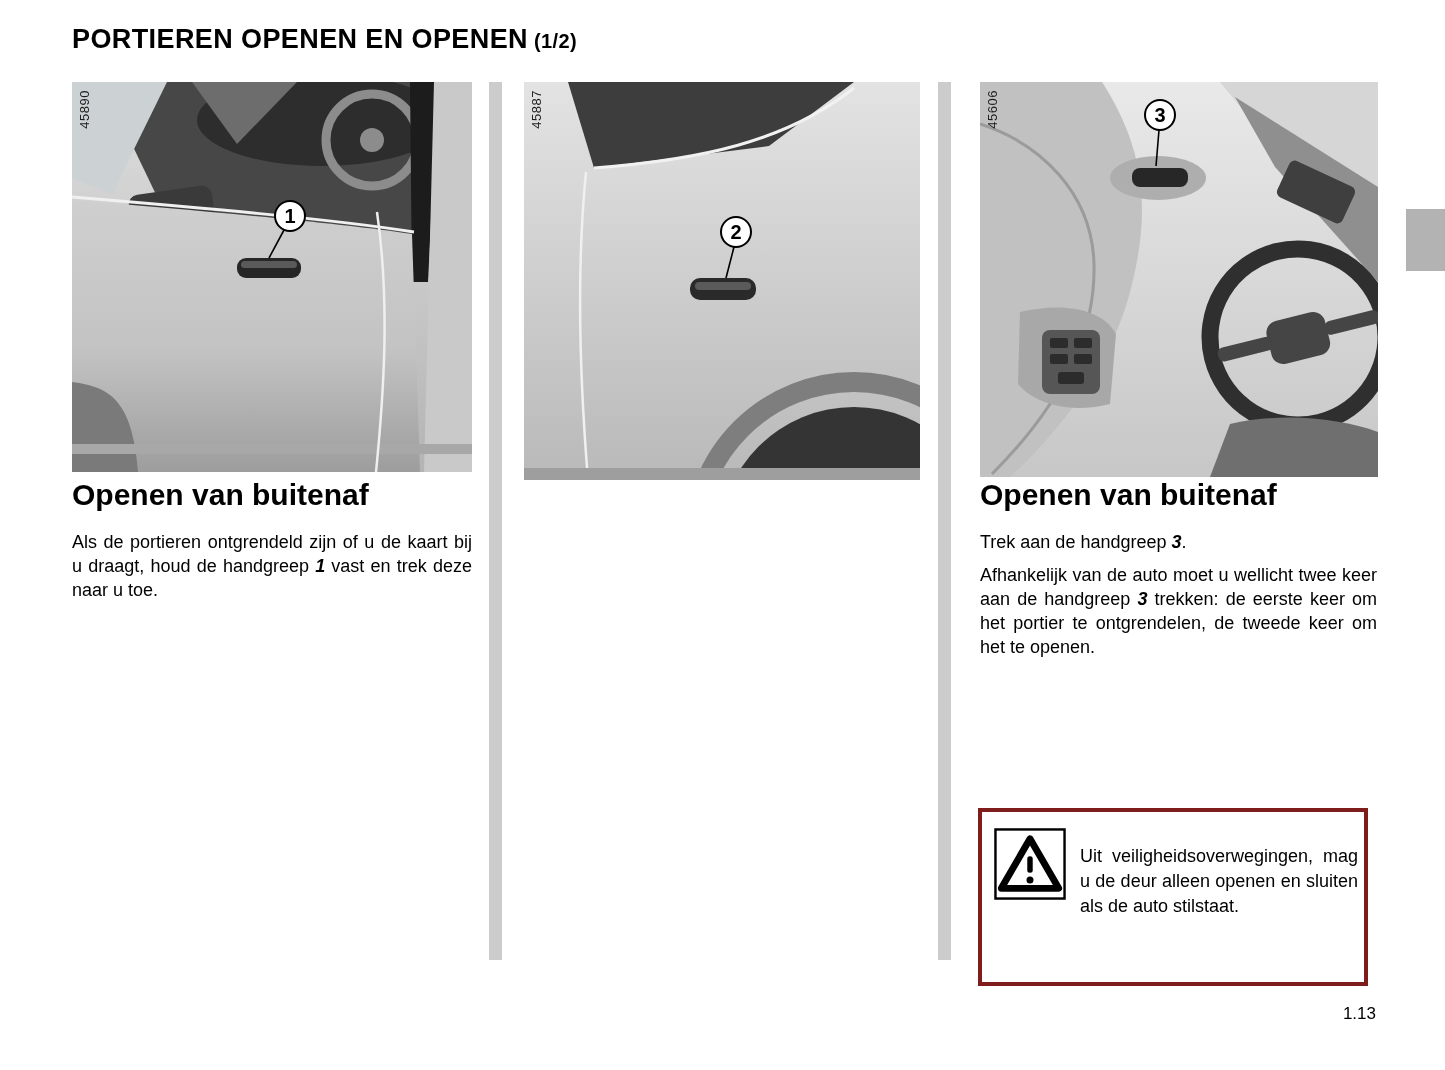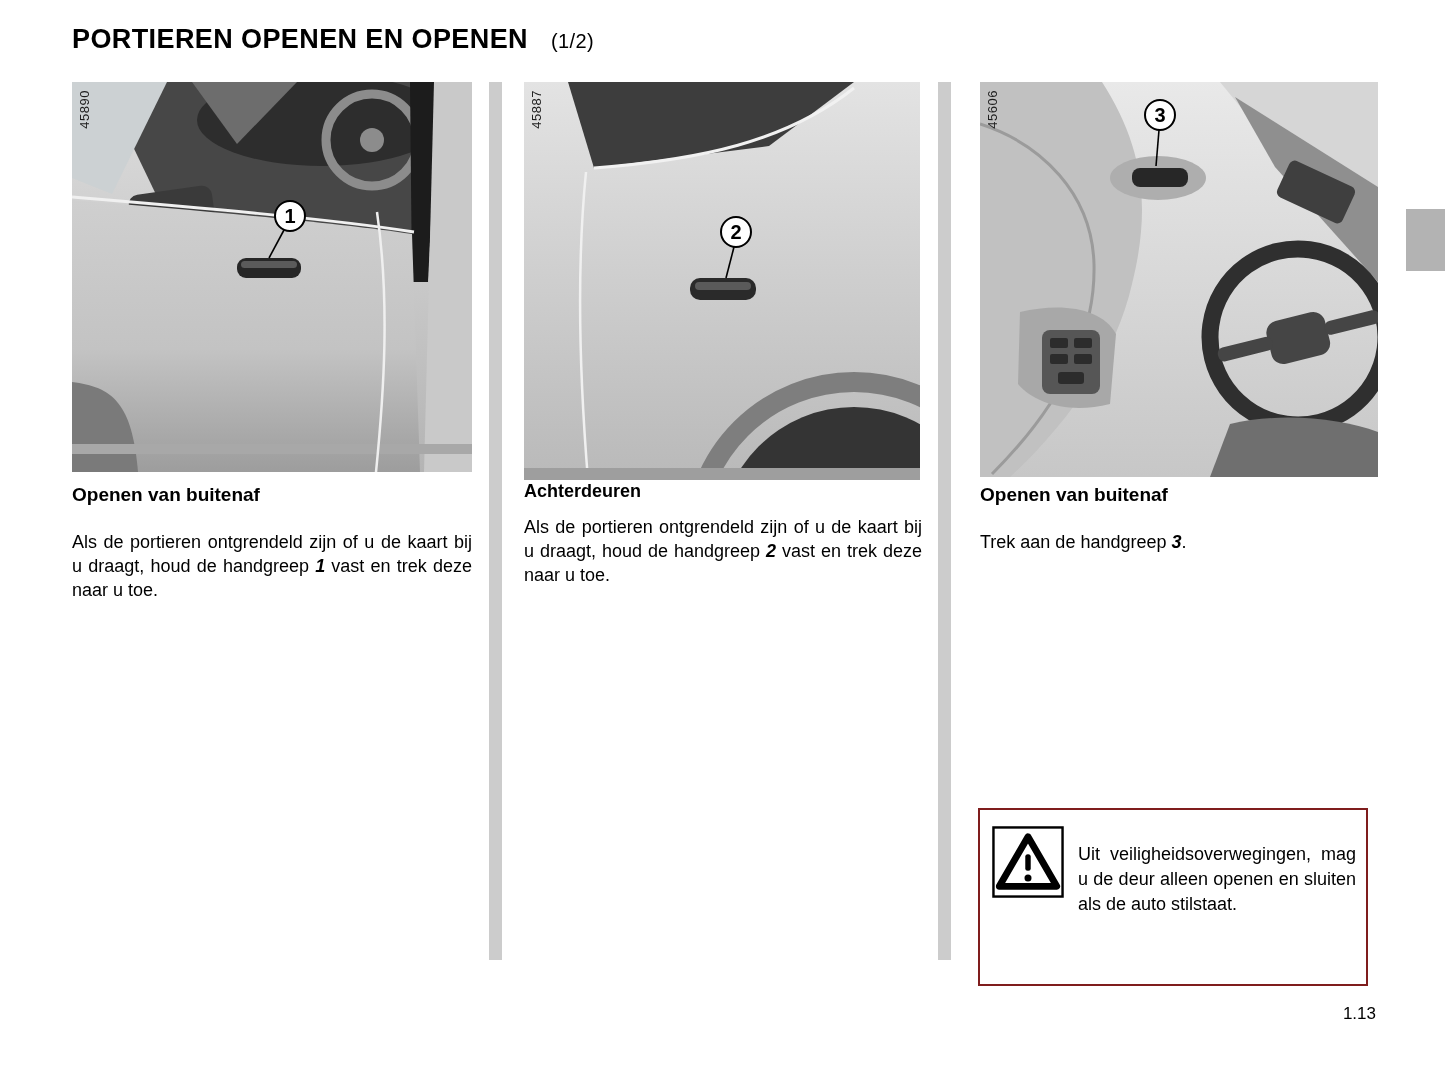--- a/index.html
+++ b/index.html
@@ -16,21 +16,21 @@
 
   .page-title {
     position: absolute;
     left: 72px;
     top: 24px;
     font-size: 27px;
     font-weight: bold;
     letter-spacing: 0.4px;
     white-space: nowrap;
   }
-  .page-title .suffix { font-size: 20px; font-weight: normal; margin-left: 23px; }
+  .page-title .suffix { font-size: 20px; font-weight: bold; margin-left: 6px; }
 
   .figure {
     position: absolute;
     top: 82px;
     overflow: hidden;
   }
   .figure svg { display: block; }
   #fig1 { left: 72px;  width: 400px; height: 390px; }
   #fig2 { left: 524px; width: 396px; height: 398px; }
   #fig3 { left: 980px; width: 398px; height: 395px; }
@@ -64,21 +64,21 @@
     height: 62px;
     background: #b3b3b3;
   }
 
   .text-col { position: absolute; top: 481px; }
   #col1-text { left: 72px;  width: 400px; }
   #col2-text { left: 524px; width: 398px; }
   #col3-text { left: 980px; width: 397px; }
 
   .text-col h2 {
-    font-size: 19px;
+    font-size: 30px;
     font-weight: bold;
     margin: 0 0 22px 0;
     line-height: 27px;
   }
   .text-col h3 {
     font-size: 18px;
     font-weight: bold;
     margin: 0 0 13px 0;
     line-height: 21px;
   }
@@ -89,21 +89,21 @@
     margin: 0 0 9px 0;
   }
   .num { font-weight: bold; font-style: italic; }
 
   .warning-box {
     position: absolute;
     left: 978px;
     top: 808px;
     width: 390px;
     height: 178px;
-    border: 2px solid #7f1d1d;
+    border: 4px solid #7f1d1d;
     background: #fff;
   }
   .warning-icon {
     position: absolute;
     left: 12px;
     top: 16px;
     width: 72px;
     height: 72px;
   }
   .warning-text {
@@ -242,28 +242,25 @@
       <text class="callout-num" x="180" y="40" text-anchor="middle">3</text>
     </svg>
     <span class="img-number">45606</span>
   </div>
 
   <div class="text-col" id="col1-text">
     <h2>Openen van buitenaf</h2>
     <p><span>Als de portieren ontgrendeld zijn of u de kaart bij u draagt, houd de handgreep </span><span class="num">1</span><span> vast en trek deze naar u toe.</span></p>
   </div>
 
-  <div class="text-col" id="col2-text">
-    <h3>Achterdeuren</h3>
-    <p><span>Als de portieren ontgrendeld zijn of u de kaart bij u draagt, houd de handgreep </span><span class="num">2</span><span> vast en trek deze naar u toe.</span></p>
-  </div>
 
   <div class="text-col" id="col3-text">
     <h2>Openen van buitenaf</h2>
     <p><span>Trek aan de handgreep </span><span class="num">3</span><span>.</span></p>
+    <p><span>Afhankelijk van de auto moet u wellicht twee keer aan de handgreep </span><span class="num">3</span><span> trekken: de eerste keer om het portier te ontgrendelen, de tweede keer om het te openen.</span></p>
   </div>
 
   <div class="warning-box">
     <svg class="warning-icon" viewBox="0 0 74 74">
       <rect x="1.5" y="1.5" width="71" height="71" fill="#ffffff" stroke="#000" stroke-width="2.5"></rect>
       <path d="M37 11 L66.5 62 L7.5 62 Z" fill="none" stroke="#000" stroke-width="7" stroke-linejoin="round"></path>
       <rect x="34.2" y="29" width="5.6" height="17" rx="2.6" fill="#000"></rect>
       <circle cx="37" cy="53.5" r="3.6" fill="#000"></circle>
     </svg>
     <p class="warning-text">Uit veiligheidsoverwegingen, mag u de deur alleen openen en sluiten als de auto stilstaat.</p>

